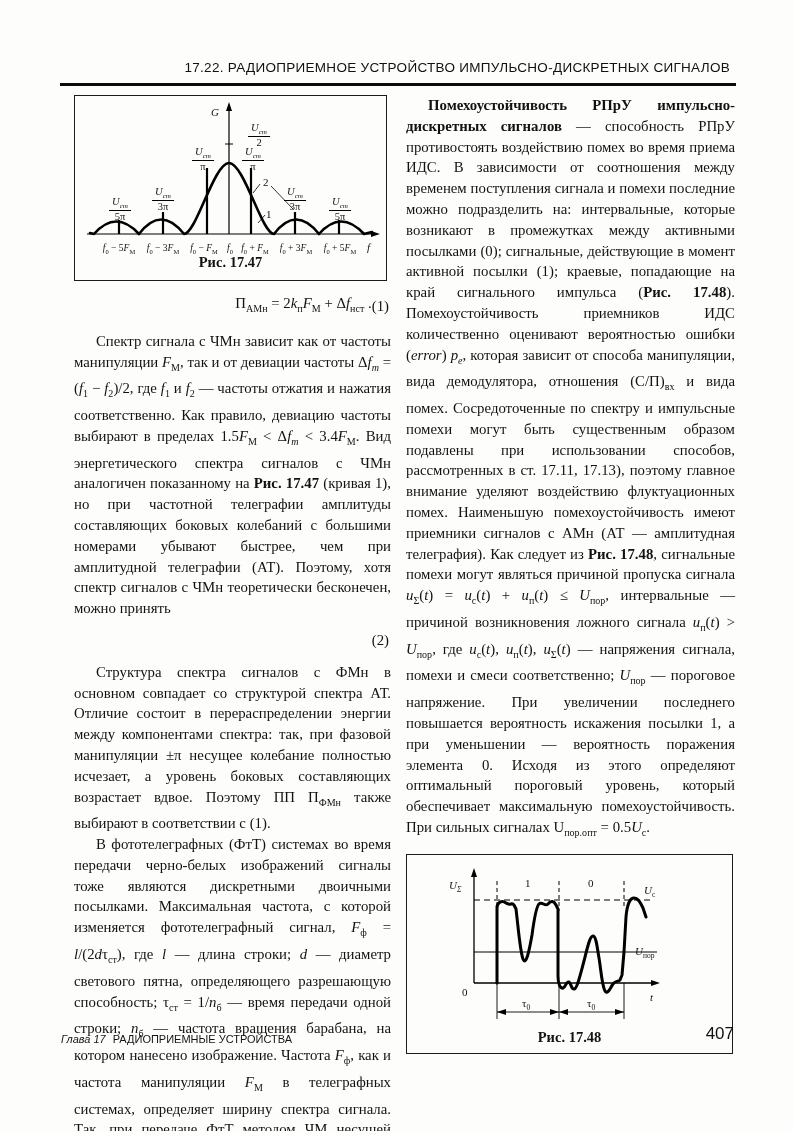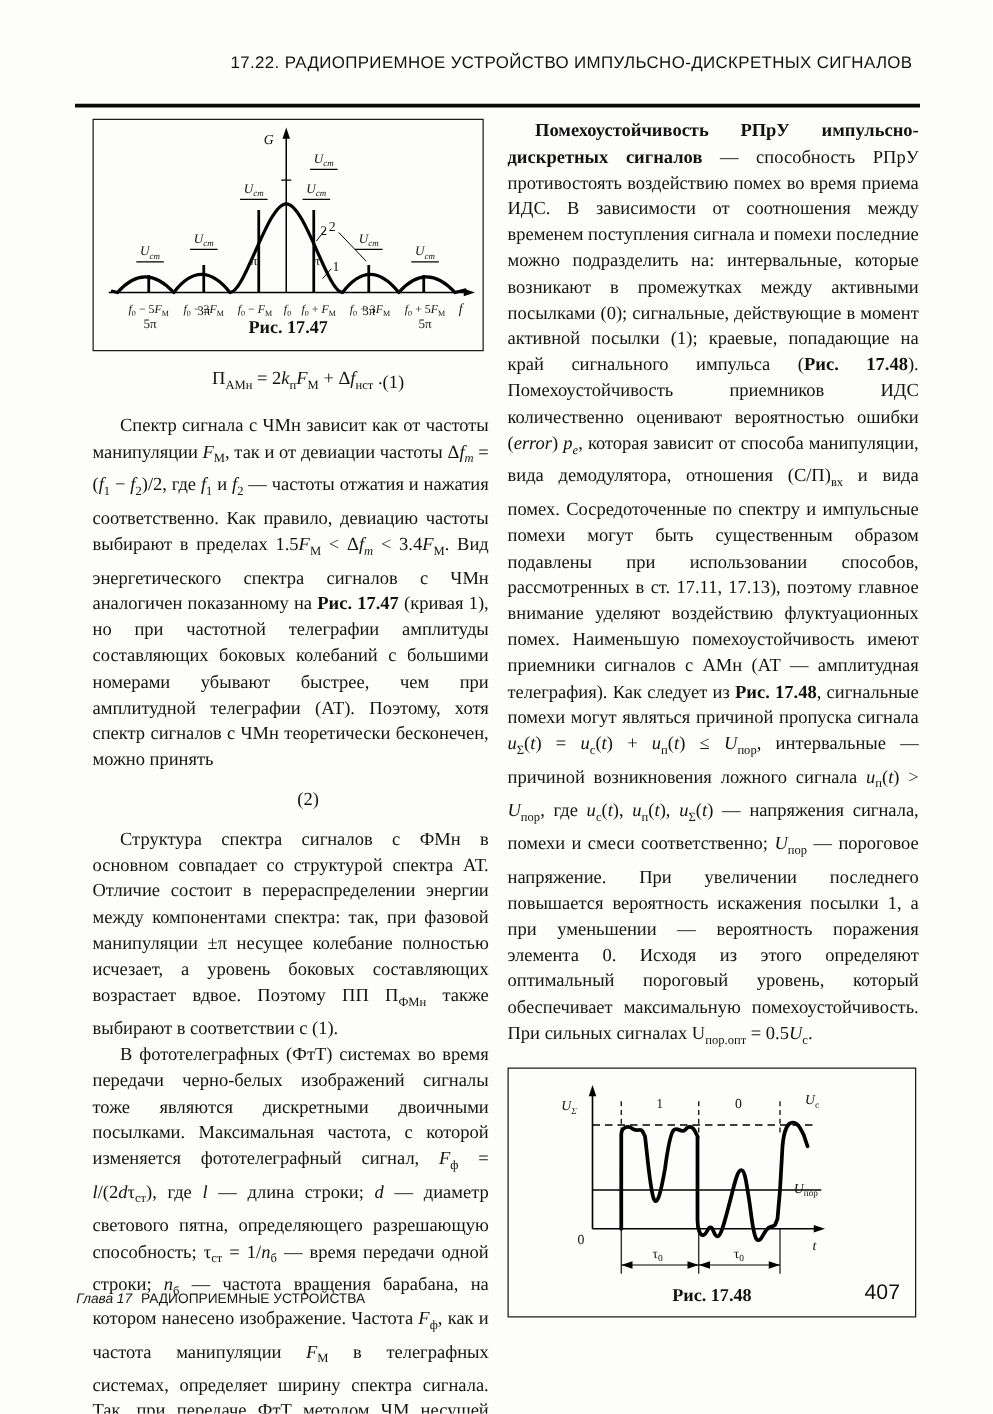--- a/index.html
+++ b/index.html
@@ -1,51 +1,51 @@
 <!DOCTYPE html>
 <html><head>
 <meta charset="utf-8">
 <style>
   html,body{margin:0;padding:0;background:#ffffff;}
   .page{position:relative;width:794px;height:1131px;background:#fdfdfc;
         font-family:"Liberation Serif",serif;color:#121212;overflow:hidden;}
   
-  .header-title{position:absolute;top:42px;right:64px;
+  .header-title{position:absolute;top:60px;right:64px;
         font-family:"Liberation Sans",sans-serif;font-size:13.5px;letter-spacing:.3px;color:#111;}
   .header-rule{position:absolute;top:83px;left:60px;right:58px;height:2.6px;background:#0b0b0b;}
   
   .col{position:absolute;top:95px;font-size:14.8px;line-height:20.8px;text-align:justify;}
   .col-left{left:74px;width:317px;}
   .col-right{left:406px;width:329px;}
   .col p{margin:0;}
   .col p.indent{text-indent:22px;}
   
-  .formula-row{display:flex;justify-content:center;align-items:center;
+  .formula-row{display:flex;justify-content:flex-end;align-items:center;
         margin:11px 0;padding-left:30px;font-size:14.8px;}
   .formula sub,.col sub{font-size:68%;}
   .eq-num{padding-right:2px;}
   
   .figbox{position:relative;border:1.4px solid #1c1c1c;background:#fdfdfc;}
   .figbox svg{position:absolute;left:0;top:0;}
   .fig47{width:311px;height:184px;margin:0 0 12px 0;}
   .fig48{width:325px;height:198px;margin-top:10px;}
   .fig-caption{position:absolute;left:0;right:0;text-align:center;
         font-weight:bold;font-size:14.5px;}
   .fig-label{position:absolute;font-size:11px;white-space:nowrap;}
   .ital{font-style:italic;}
   .frac{position:absolute;display:flex;flex-direction:column;align-items:center;
-        font-size:10.5px;line-height:1.15;transform:translateX(-50%);white-space:nowrap;gap:44px;}
+        font-size:10.5px;line-height:1.15;transform:translateX(-50%);white-space:nowrap;}
   .frac .num{padding:0 3px;border-bottom:1px solid #000;font-style:italic;}
   .xlab{position:absolute;font-size:9.5px;transform:translateX(-50%);white-space:nowrap;}
   .curve-num{position:absolute;font-size:11px;}
   
   .footer-left{position:absolute;left:61px;top:1033px;
         font-family:Liberation Sans, sans-serif;font-size:11px;color:#151515;}
   .footer-left .chap{font-style:italic;margin-right:7px;}
-  .page-num{position:absolute;right:74px;top:1024px;
+  .page-num{position:absolute;right:60px;top:1024px;
         font-family:"Liberation Sans",sans-serif;font-size:17px;color:#111;}
 </style>
 </head>
 <body>
 
 <div class="page">
 
   <div class="header-title">17.22. РАДИОПРИЕМНОЕ УСТРОЙСТВО ИМПУЛЬСНО-ДИСКРЕТНЫХ СИГНАЛОВ</div>
   <div class="header-rule"></div>
 
@@ -170,21 +170,21 @@
           <line x1="152" y1="157" x2="217" y2="157"></line>
         </g>
         <g fill="#000">
           <polygon points="90,157 99,154 99,160"></polygon>
           <polygon points="152,157 143,154 143,160"></polygon>
           <polygon points="152,157 161,154 161,160"></polygon>
           <polygon points="217,157 208,154 208,160"></polygon>
         </g>
       </svg>
       <span class="fig-label ital" style="left:42px;top:20px"><i>U</i><sub>Σ</sub></span>
-      <span class="fig-label" style="left:237px;top:15px"><i>U</i><sub>с</sub></span>
+      <span class="fig-label" style="left:237px;top:25px"><i>U</i><sub>с</sub></span>
       <span class="fig-label" style="left:228px;top:86px"><i>U</i><sub>пор</sub></span>
       <span class="fig-label" style="left:55px;top:127px">0</span>
       <span class="fig-label ital" style="left:243px;top:132px">t</span>
       <span class="fig-label" style="left:118px;top:18px">1</span>
       <span class="fig-label" style="left:181px;top:18px">0</span>
       <span class="fig-label" style="left:115px;top:138px">τ<sub>0</sub></span>
       <span class="fig-label" style="left:180px;top:138px">τ<sub>0</sub></span>
       <div class="fig-caption" style="top:172px">Рис. 17.48</div>
     </div>
   </div>

